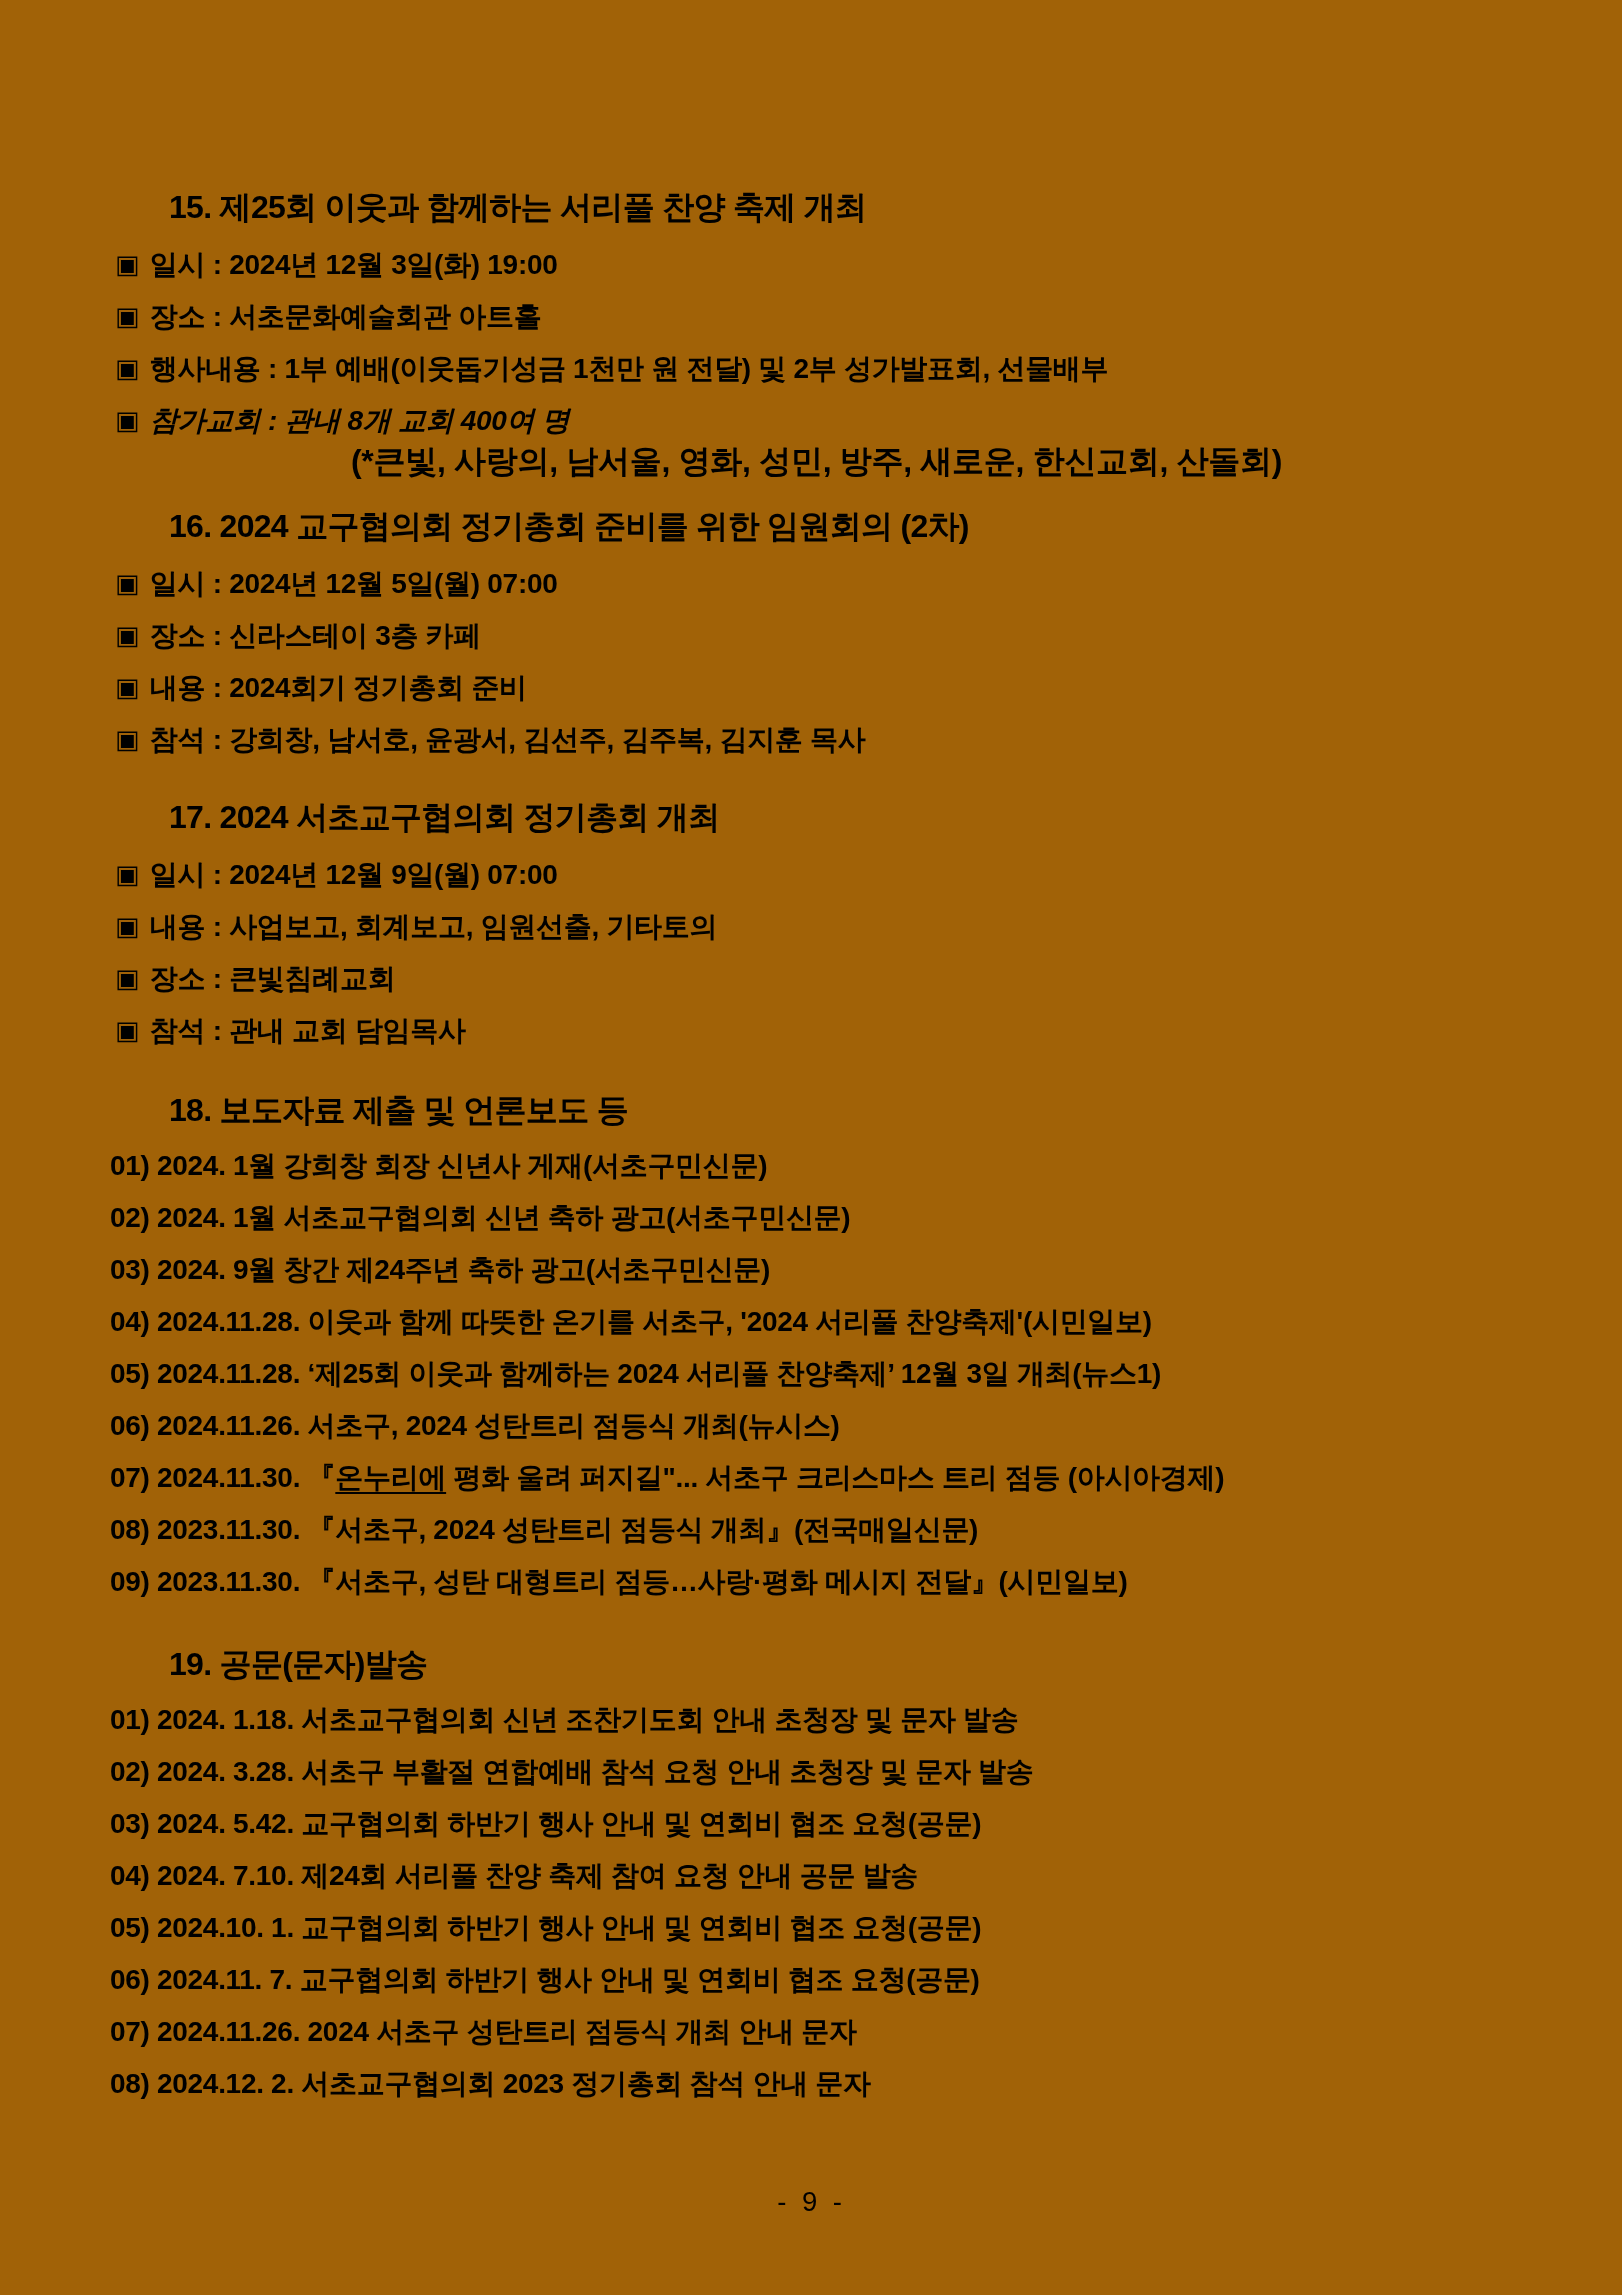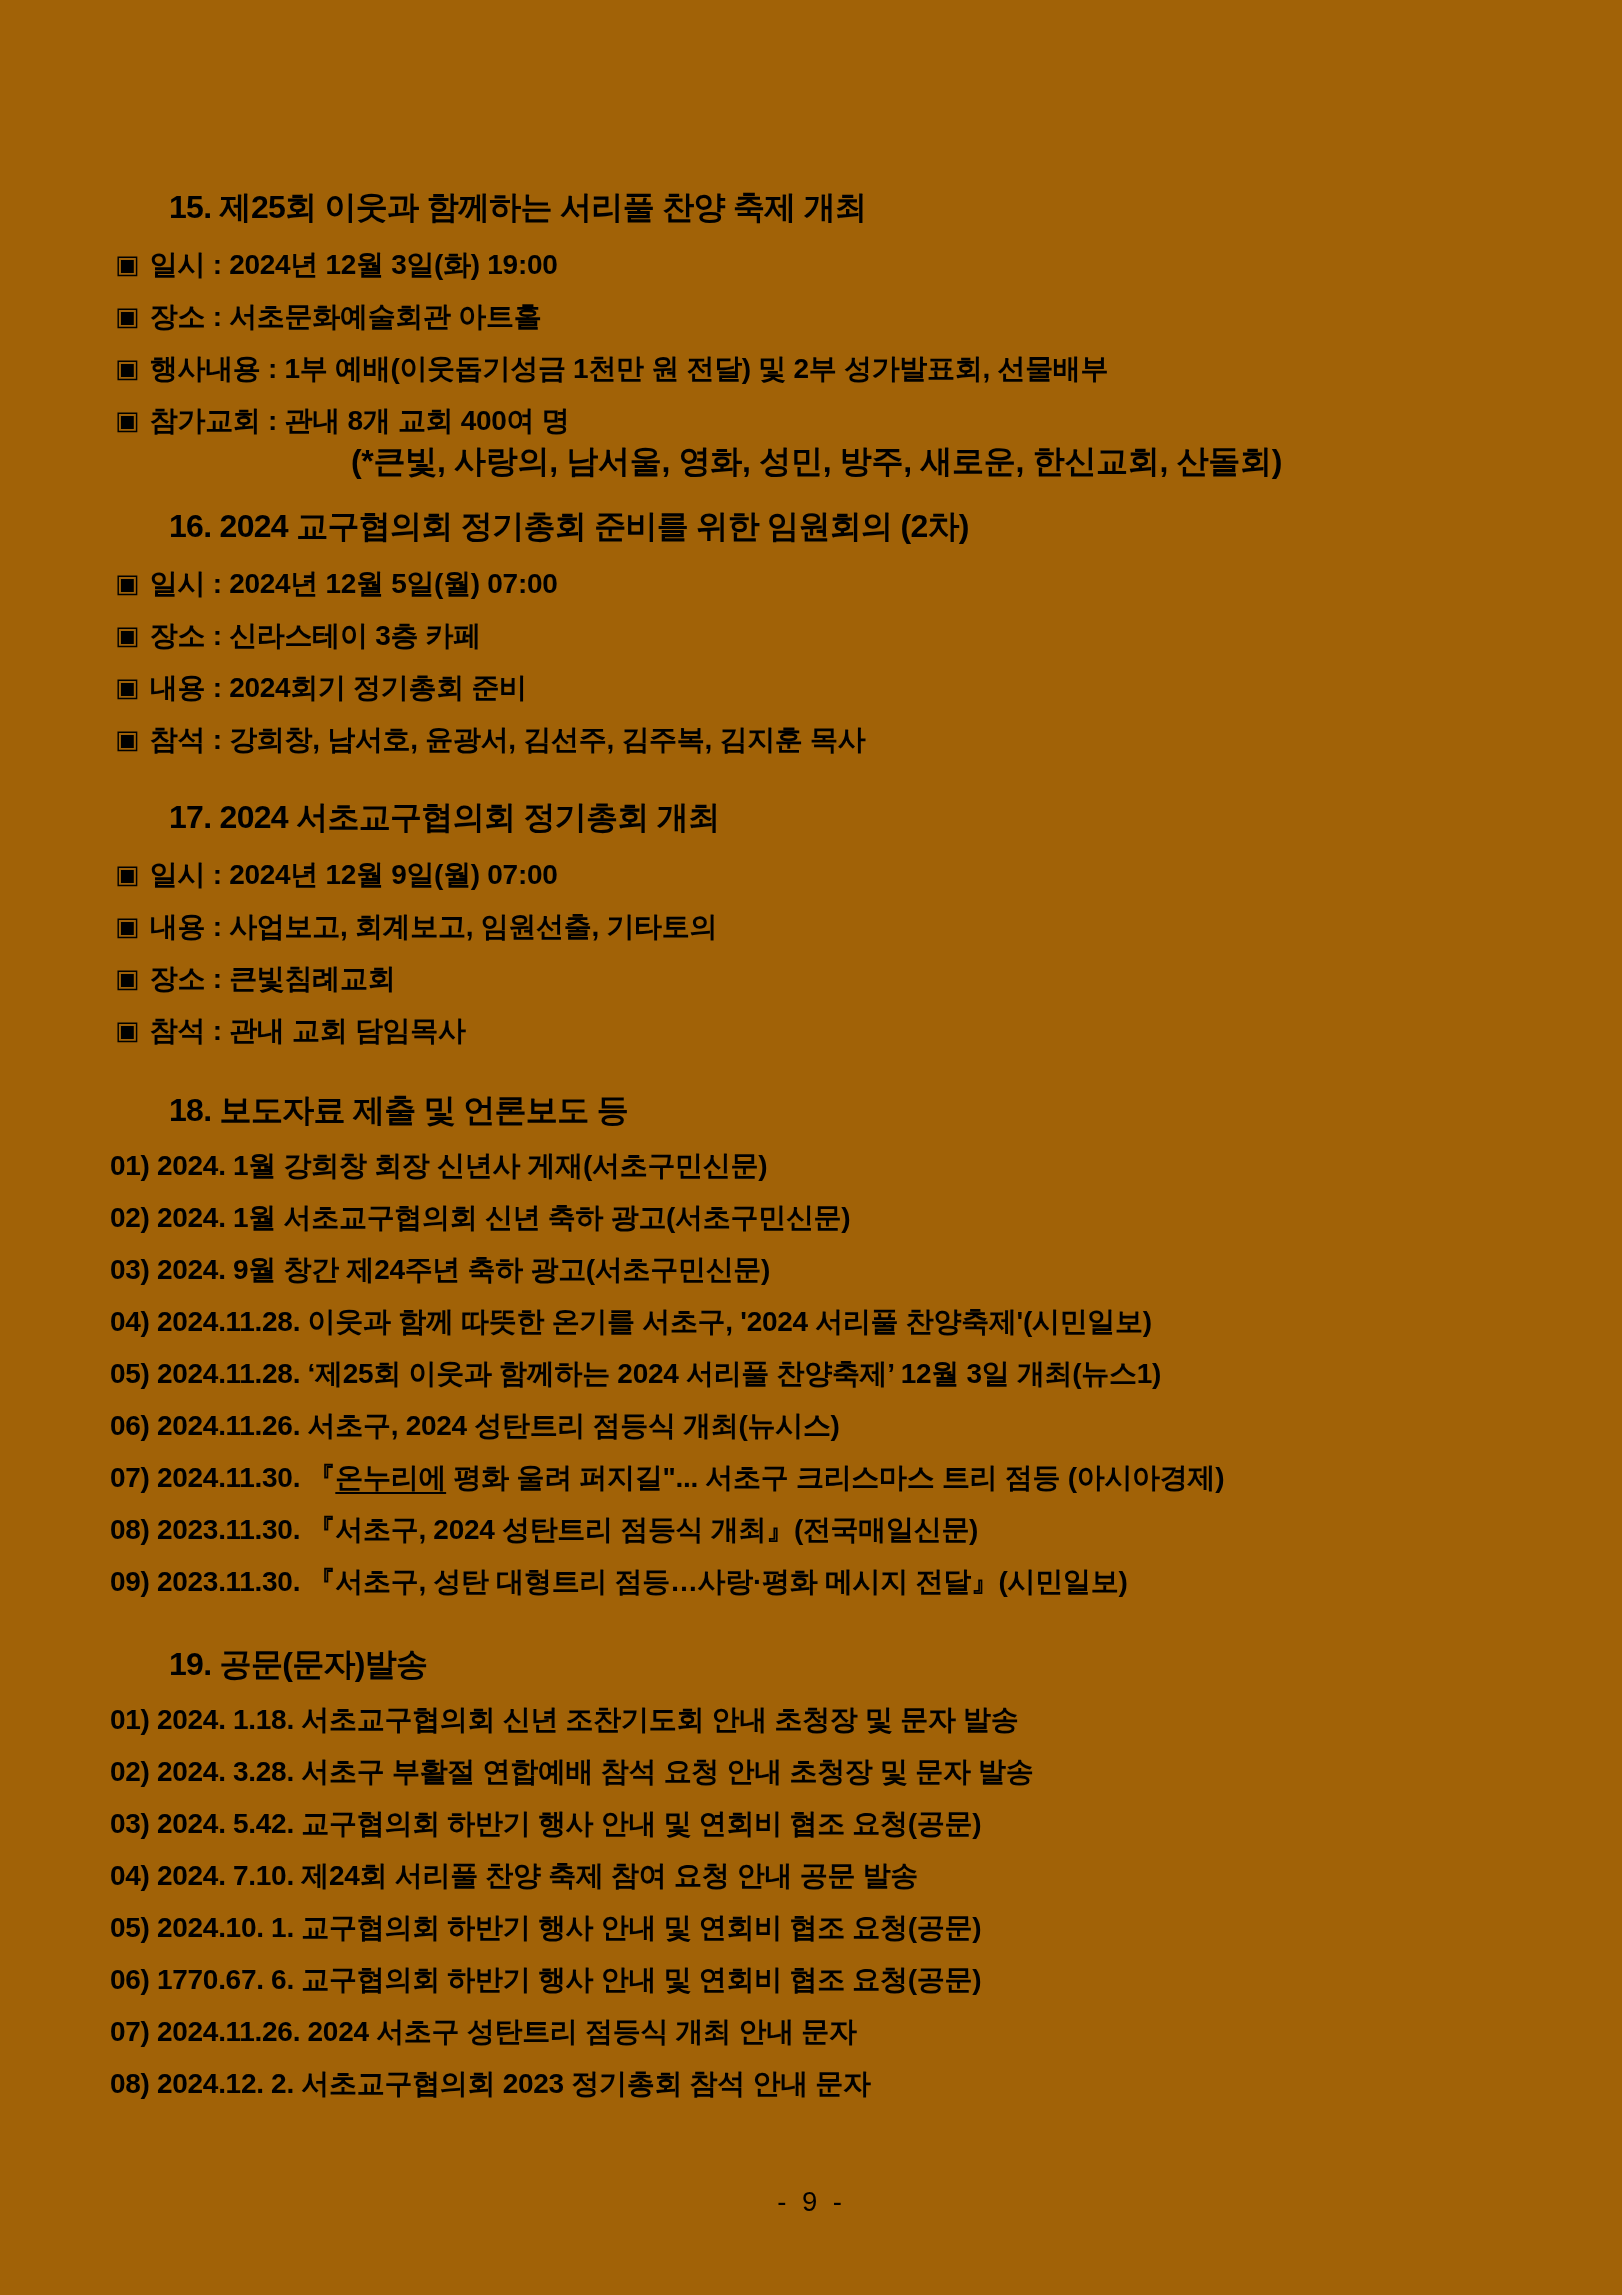--- a/index.html
+++ b/index.html
@@ -25,21 +25,21 @@
   }
   .bullet-line {
     margin-left: 115px;
     height: 52px;
     font-size: 28px;
     line-height: 35px;
     font-weight: 600;
     letter-spacing: -0.3px;
     white-space: pre;
   }
-  .bullet-line.tight { height: 41px; }
+  .bullet-line.tight { height: 41px; font-style: italic; }
   .bullet-glyph {
     display: inline-block;
     font-size: 26px;
     margin-right: 10.5px;
     transform: translateY(-1.3px);
   }
   .cont-line {
     margin-left: 351px;
     height: 52px;
     font-size: 32px;
@@ -121,21 +121,21 @@
       <div class="num-line">09) 2023.11.30. 『서초구, 성탄 대형트리 점등…사랑·평화 메시지 전달』(시민일보)</div>
     </section>
 
     <section class="sec-19">
       <div class="sec-heading">19. 공문(문자)발송</div>
       <div class="num-line">01) 2024. 1.18. 서초교구협의회 신년 조찬기도회 안내 초청장 및 문자 발송</div>
       <div class="num-line">02) 2024. 3.28. 서초구 부활절 연합예배 참석 요청 안내 초청장 및 문자 발송</div>
       <div class="num-line">03) 2024. 5.42. 교구협의회 하반기 행사 안내 및 연회비 협조 요청(공문)</div>
       <div class="num-line">04) 2024. 7.10. 제24회 서리풀 찬양 축제 참여 요청 안내 공문 발송</div>
       <div class="num-line">05) 2024.10. 1. 교구협의회 하반기 행사 안내 및 연회비 협조 요청(공문)</div>
-      <div class="num-line">06) 1770.67. 6. 교구협의회 하반기 행사 안내 및 연회비 협조 요청(공문)</div>
+      <div class="num-line">06) 2024.11. 7. 교구협의회 하반기 행사 안내 및 연회비 협조 요청(공문)</div>
       <div class="num-line">07) 2024.11.26. 2024 서초구 성탄트리 점등식 개최 안내 문자</div>
       <div class="num-line">08) 2024.12. 2. 서초교구협의회 2023 정기총회 참석 안내 문자</div>
     </section>
 
   </div>
 
   <div class="page-footer">- 9 -</div>
 </div>
 
 

